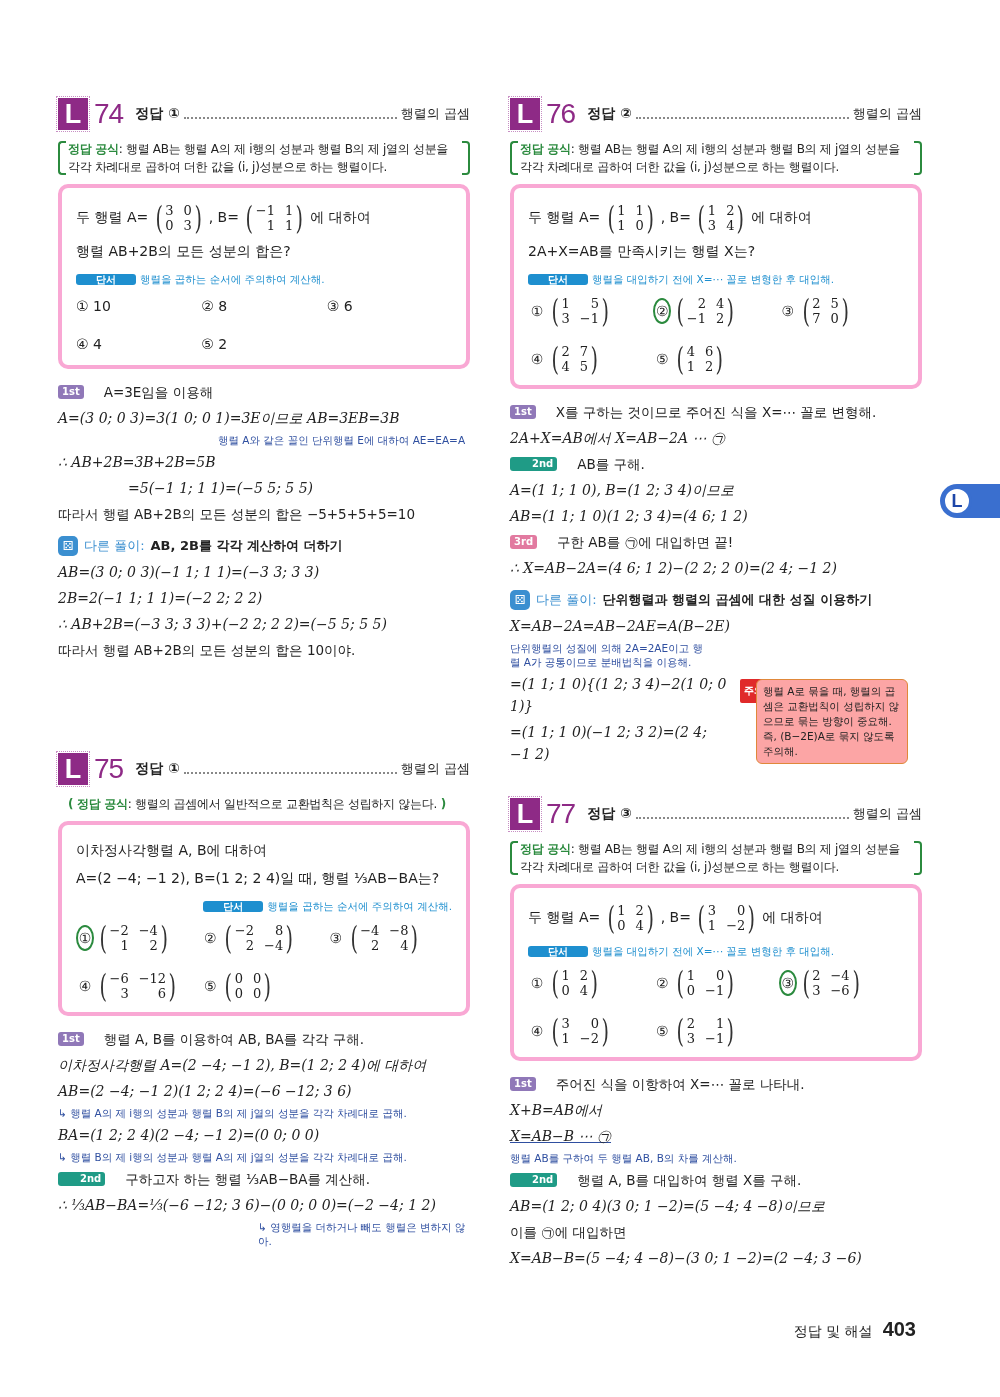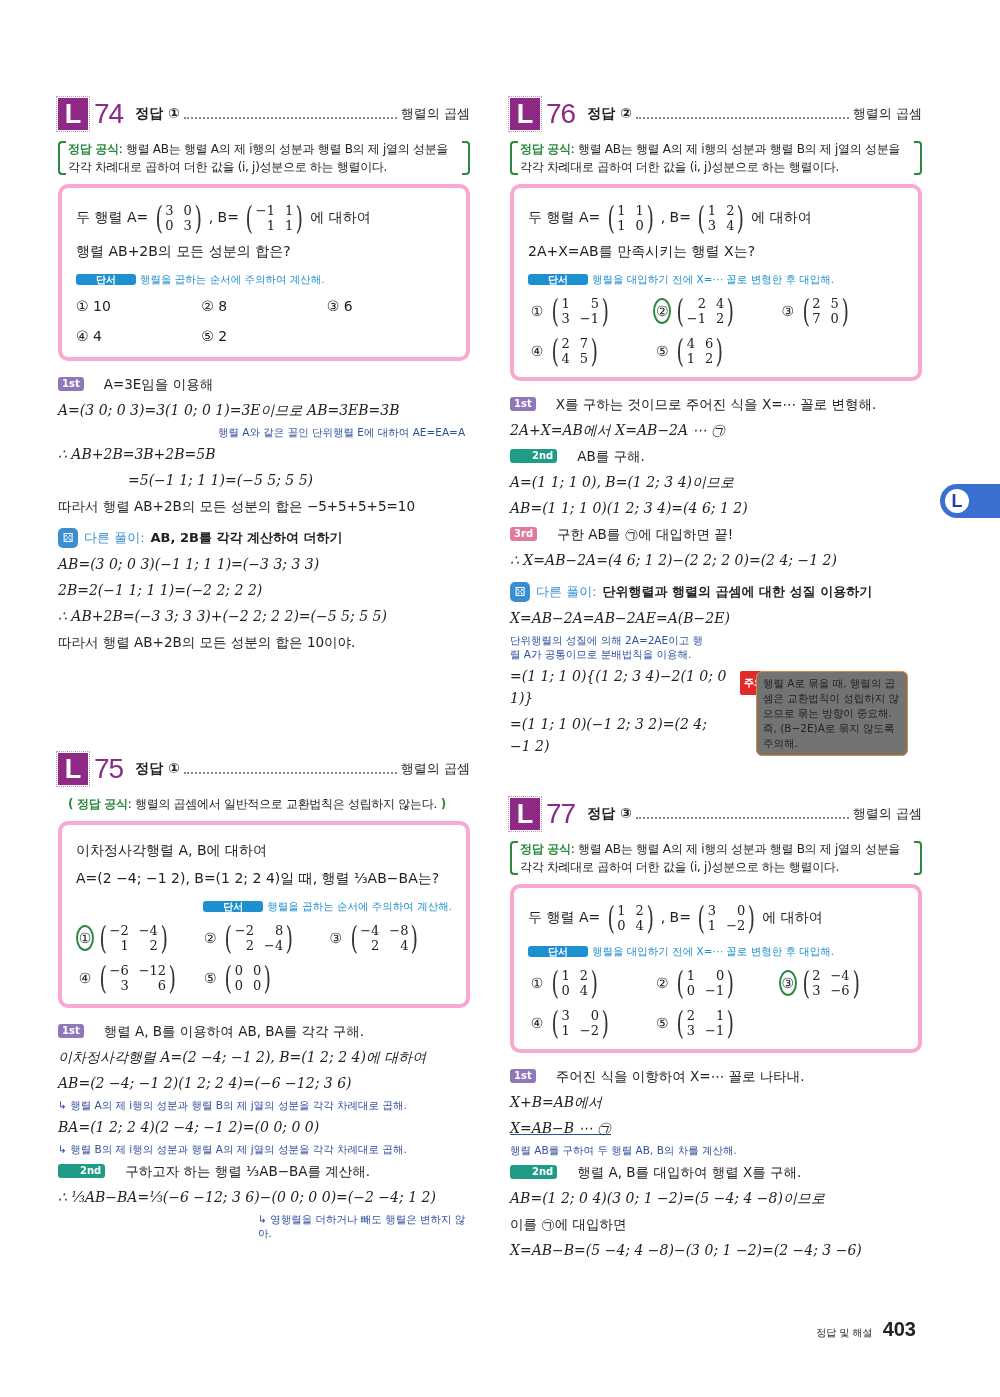--- a/index.html
+++ b/index.html
@@ -35,21 +35,21 @@
   .formula .fl { color: #2b8a3e; font-weight: bold; }
   .paren-g { color: #2b8a3e; font-weight: bold; }
 
   .qbox {
     margin-top: 8px; border: 4px solid #f9a8d4; border-radius: 10px; padding: 14px 14px 10px 14px;
     font-size: 14px; line-height: 22px; background: #fff;
   }
   .q-line { margin-bottom: 6px; }
   .hint { font-size: 10.5px; color: #1e8fcf; margin-bottom: 4px; }
   .hint .tag { background: #1e8fcf; color: #fff; border-radius: 3px; padding: 0 20px; font-weight: bold; margin-right: 4px; font-size: 10px; }
-  .choices { display: grid; grid-template-columns: repeat(3, 1fr); row-gap: 8px; font-size: 14px; }
+  .choices { display: grid; grid-template-columns: repeat(3, 1fr); row-gap: 16px; font-size: 14px; }
   .choice { display: flex; align-items: center; gap: 3px; }
   .choice.correct .cnum { border: 2px solid #2b8a3e; border-radius: 50%; }
   .cnum { display: inline-block; min-width: 18px; text-align: center; font-family: "DejaVu Serif", serif; }
 
   .mat { display: inline-flex; align-items: center; vertical-align: middle; font-family: "DejaVu Serif", serif; font-size: 13px; }
   .mat .br { font-size: 32px; line-height: 1; font-weight: 200; transform: scaleX(0.6); color: #333; }
   .mat .grid { display: grid; grid-template-columns: auto auto; column-gap: 10px; line-height: 15px; text-align: right; }
 
   .sol { margin-top: 12px; font-size: 13.5px; line-height: 22px; }
   .step { display: flex; align-items: center; gap: 20px; margin-top: 4px; }
@@ -57,32 +57,32 @@
   .tag-1st { background: #9078b8; }
   .tag-2nd { background: #1f9b86; padding-left: 22px; }
   .tag-3rd { background: #e27aa0; }
   .eq { font-family: "DejaVu Serif", serif; font-style: italic; margin: 4px 0; font-size: 14px; }
   .note { font-size: 10.5px; color: #2f4fa0; line-height: 14px; }
   .alt { display: flex; align-items: center; gap: 6px; margin-top: 10px; }
   .alt-icon { width: 20px; height: 20px; background: #3b8fd0; border-radius: 5px; color: #fff; font-size: 12px; text-align: center; line-height: 20px; }
   .alt-label { color: #3b8fd0; font-size: 13px; }
   .alt-title { font-size: 13px; font-weight: bold; }
 
-  .caution { position: absolute; border: 1.5px solid #e0883a; border-radius: 6px; padding: 4px 6px; font-size: 10.5px; line-height: 15px; width: 152px; background: #737373; }
+  .caution { position: absolute; border: 1.5px solid #e0883a; border-radius: 6px; padding: 4px 6px; font-size: 10.5px; line-height: 15px; width: 152px; background: #fca5a5; }
   .caution-tag { position: absolute; background: #e02a2a; color: #fff; font-size: 10px; font-weight: bold; padding: 1px 4px; border-radius: 2px; }
 
   .side-tab {
     position: absolute; left: 940px; top: 484px; width: 60px; height: 34px; background: #3a6fcf;
     border-radius: 17px 0 0 17px; display: flex; align-items: center; padding-left: 2px;
   }
   .side-tab .circle { width: 30px; height: 30px; border-radius: 50%; background: #fff; border: 3px solid #3a6fcf;
     display: flex; align-items: center; justify-content: center; color: #1d46a8; font-weight: bold; font-size: 18px; font-family: "Liberation Sans", sans-serif; }
 
   .footer { position: absolute; right: 84px; top: 1318px; display: flex; align-items: baseline; gap: 10px; }
-  .footer .label { font-size: 10px; }
+  .footer .label { font-size: 14px; }
   .footer .page { font-size: 20px; font-weight: bold; font-family: "Liberation Sans", sans-serif; }
 </style>
 </head>
 <body>
 
 <div class="col col-left">
 
   <section>
     <div class="prob-head">
       <div class="L-badge">L</div>

